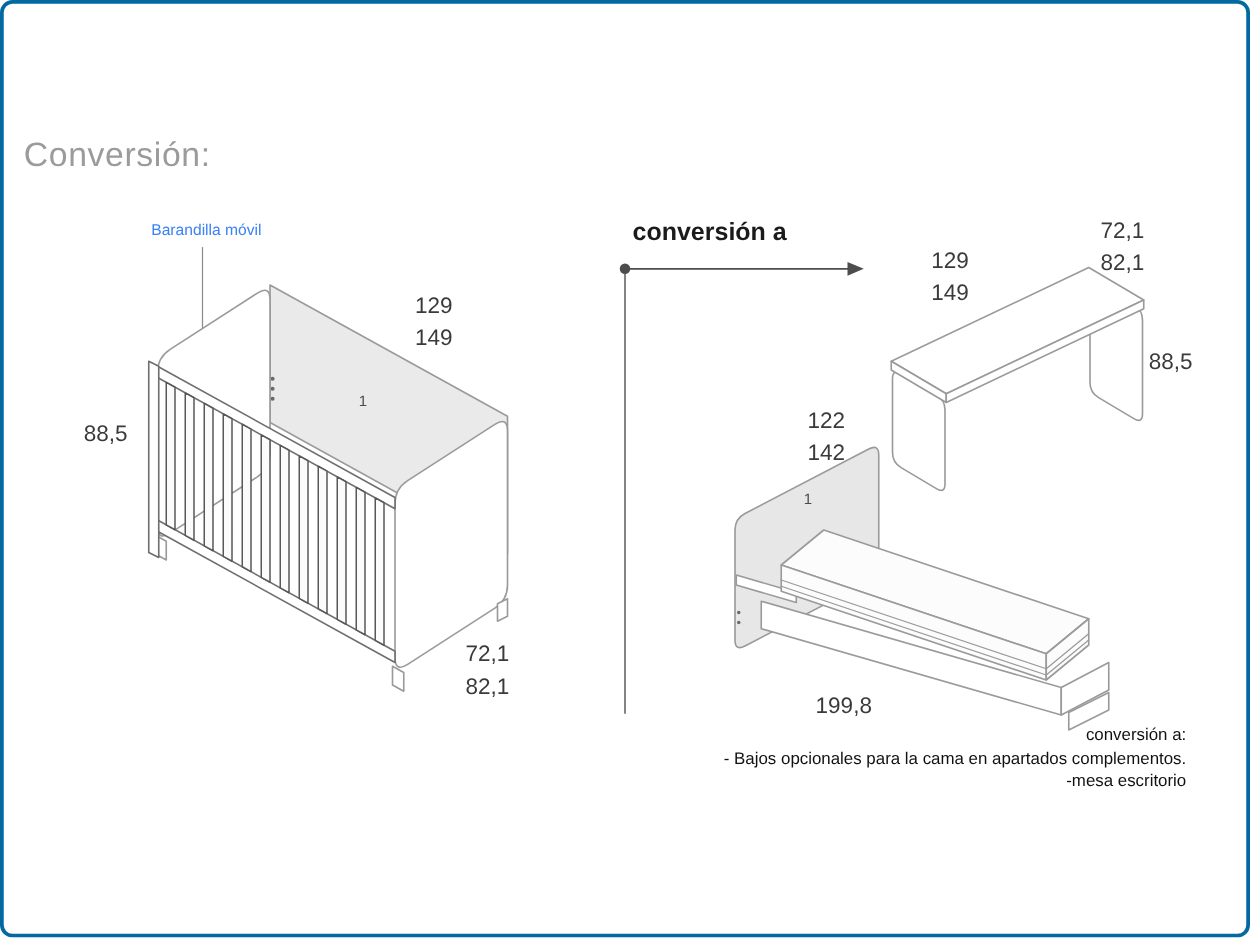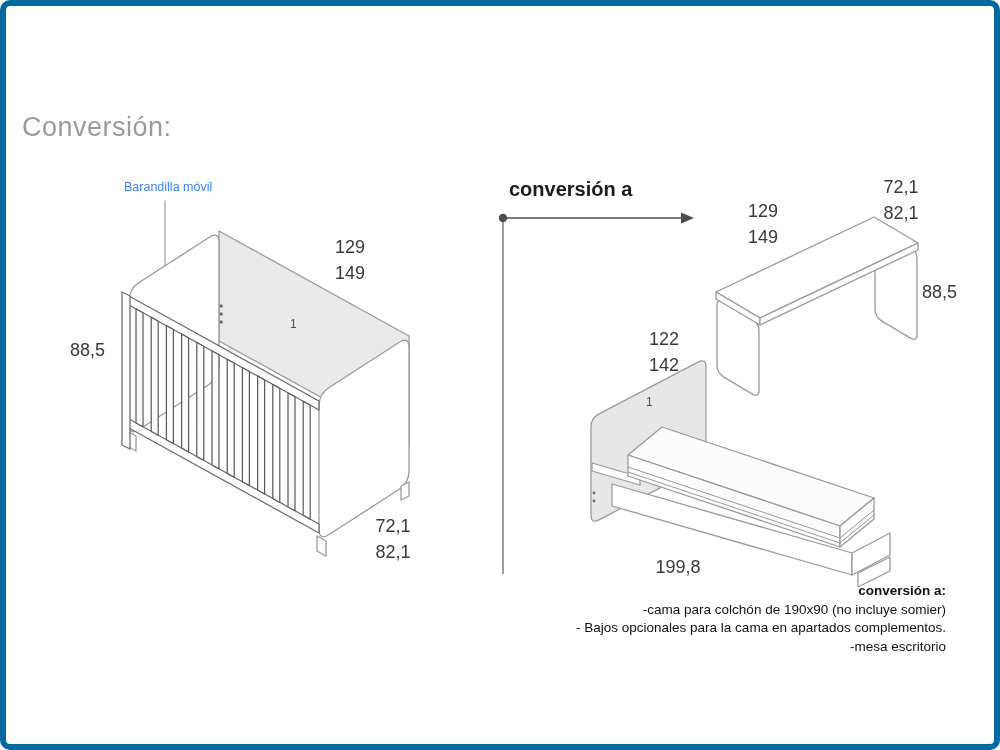--- a/index.html
+++ b/index.html
@@ -1,26 +1,26 @@
 <!DOCTYPE html>
 <html><head>
 <meta charset="utf-8">
 <style>
   *{margin:0;padding:0;box-sizing:border-box}
   html,body{width:1000px;height:750px;background:#fff;font-family:"Liberation Sans",sans-serif}
-  .canvas{position:relative;width:1000px;height:750px;background:#ffffff;border:6px solid #0369a1;border-radius:10px;overflow:hidden}
+  .canvas{position:relative;width:1000px;height:750px;background:#ffffff;border:3px solid #0369a1;border-radius:10px;overflow:hidden}
   svg.art{position:absolute;left:0;top:0}
   .page-title{position:absolute;left:16px;top:106px;font-size:27px;letter-spacing:.5px;color:#9b9b9b}
   .dim{position:absolute;white-space:nowrap;font-size:18px;color:#3a3a3a;line-height:26px;text-align:right}
   .center{transform:translateX(-50%)}
   .small-lbl{position:absolute;font-size:12.5px;color:#3b82f6;white-space:nowrap}
   .partnum{position:absolute;font-size:12px;color:#4c4c4c}
   .arrow-lbl{position:absolute;left:503px;top:172px;font-size:20px;font-weight:bold;color:#1b1b1b}
   .notes{position:absolute;right:48px;top:576px;text-align:right;font-size:13.5px;line-height:18.5px;color:#111;white-space:nowrap}
-  .notes .t{font-weight:bold}
+  .notes .t{font-weight:normal}
 </style>
 </head>
 <body>
 
 <div class="canvas">
 
   <svg class="art" width="1000" height="750" viewBox="0 0 1000 750">
 
     <g stroke="#9a9a9a" fill="none" stroke-width="1.3" stroke-linejoin="round" stroke-linecap="round">
       <path d="M159,195 L159,356" stroke="#8c8c8c" stroke-width="1"></path>
@@ -109,18 +109,17 @@
     <div>122</div>
     <div>142</div>
   </div>
 
   <div class="partnum" style="left:640px;top:389px">1</div>
 
   <div class="dim center" style="left:672px;top:548px">199,8</div>
 
   <div class="notes">
     <div class="t">conversión a:</div>
-    <div>-cama para colchón de 190x90 (no incluye somier)</div>
     <div>- Bajos opcionales para la cama en apartados complementos.</div>
     <div>-mesa escritorio</div>
   </div>
 
 </div>
 
 </body></html>

